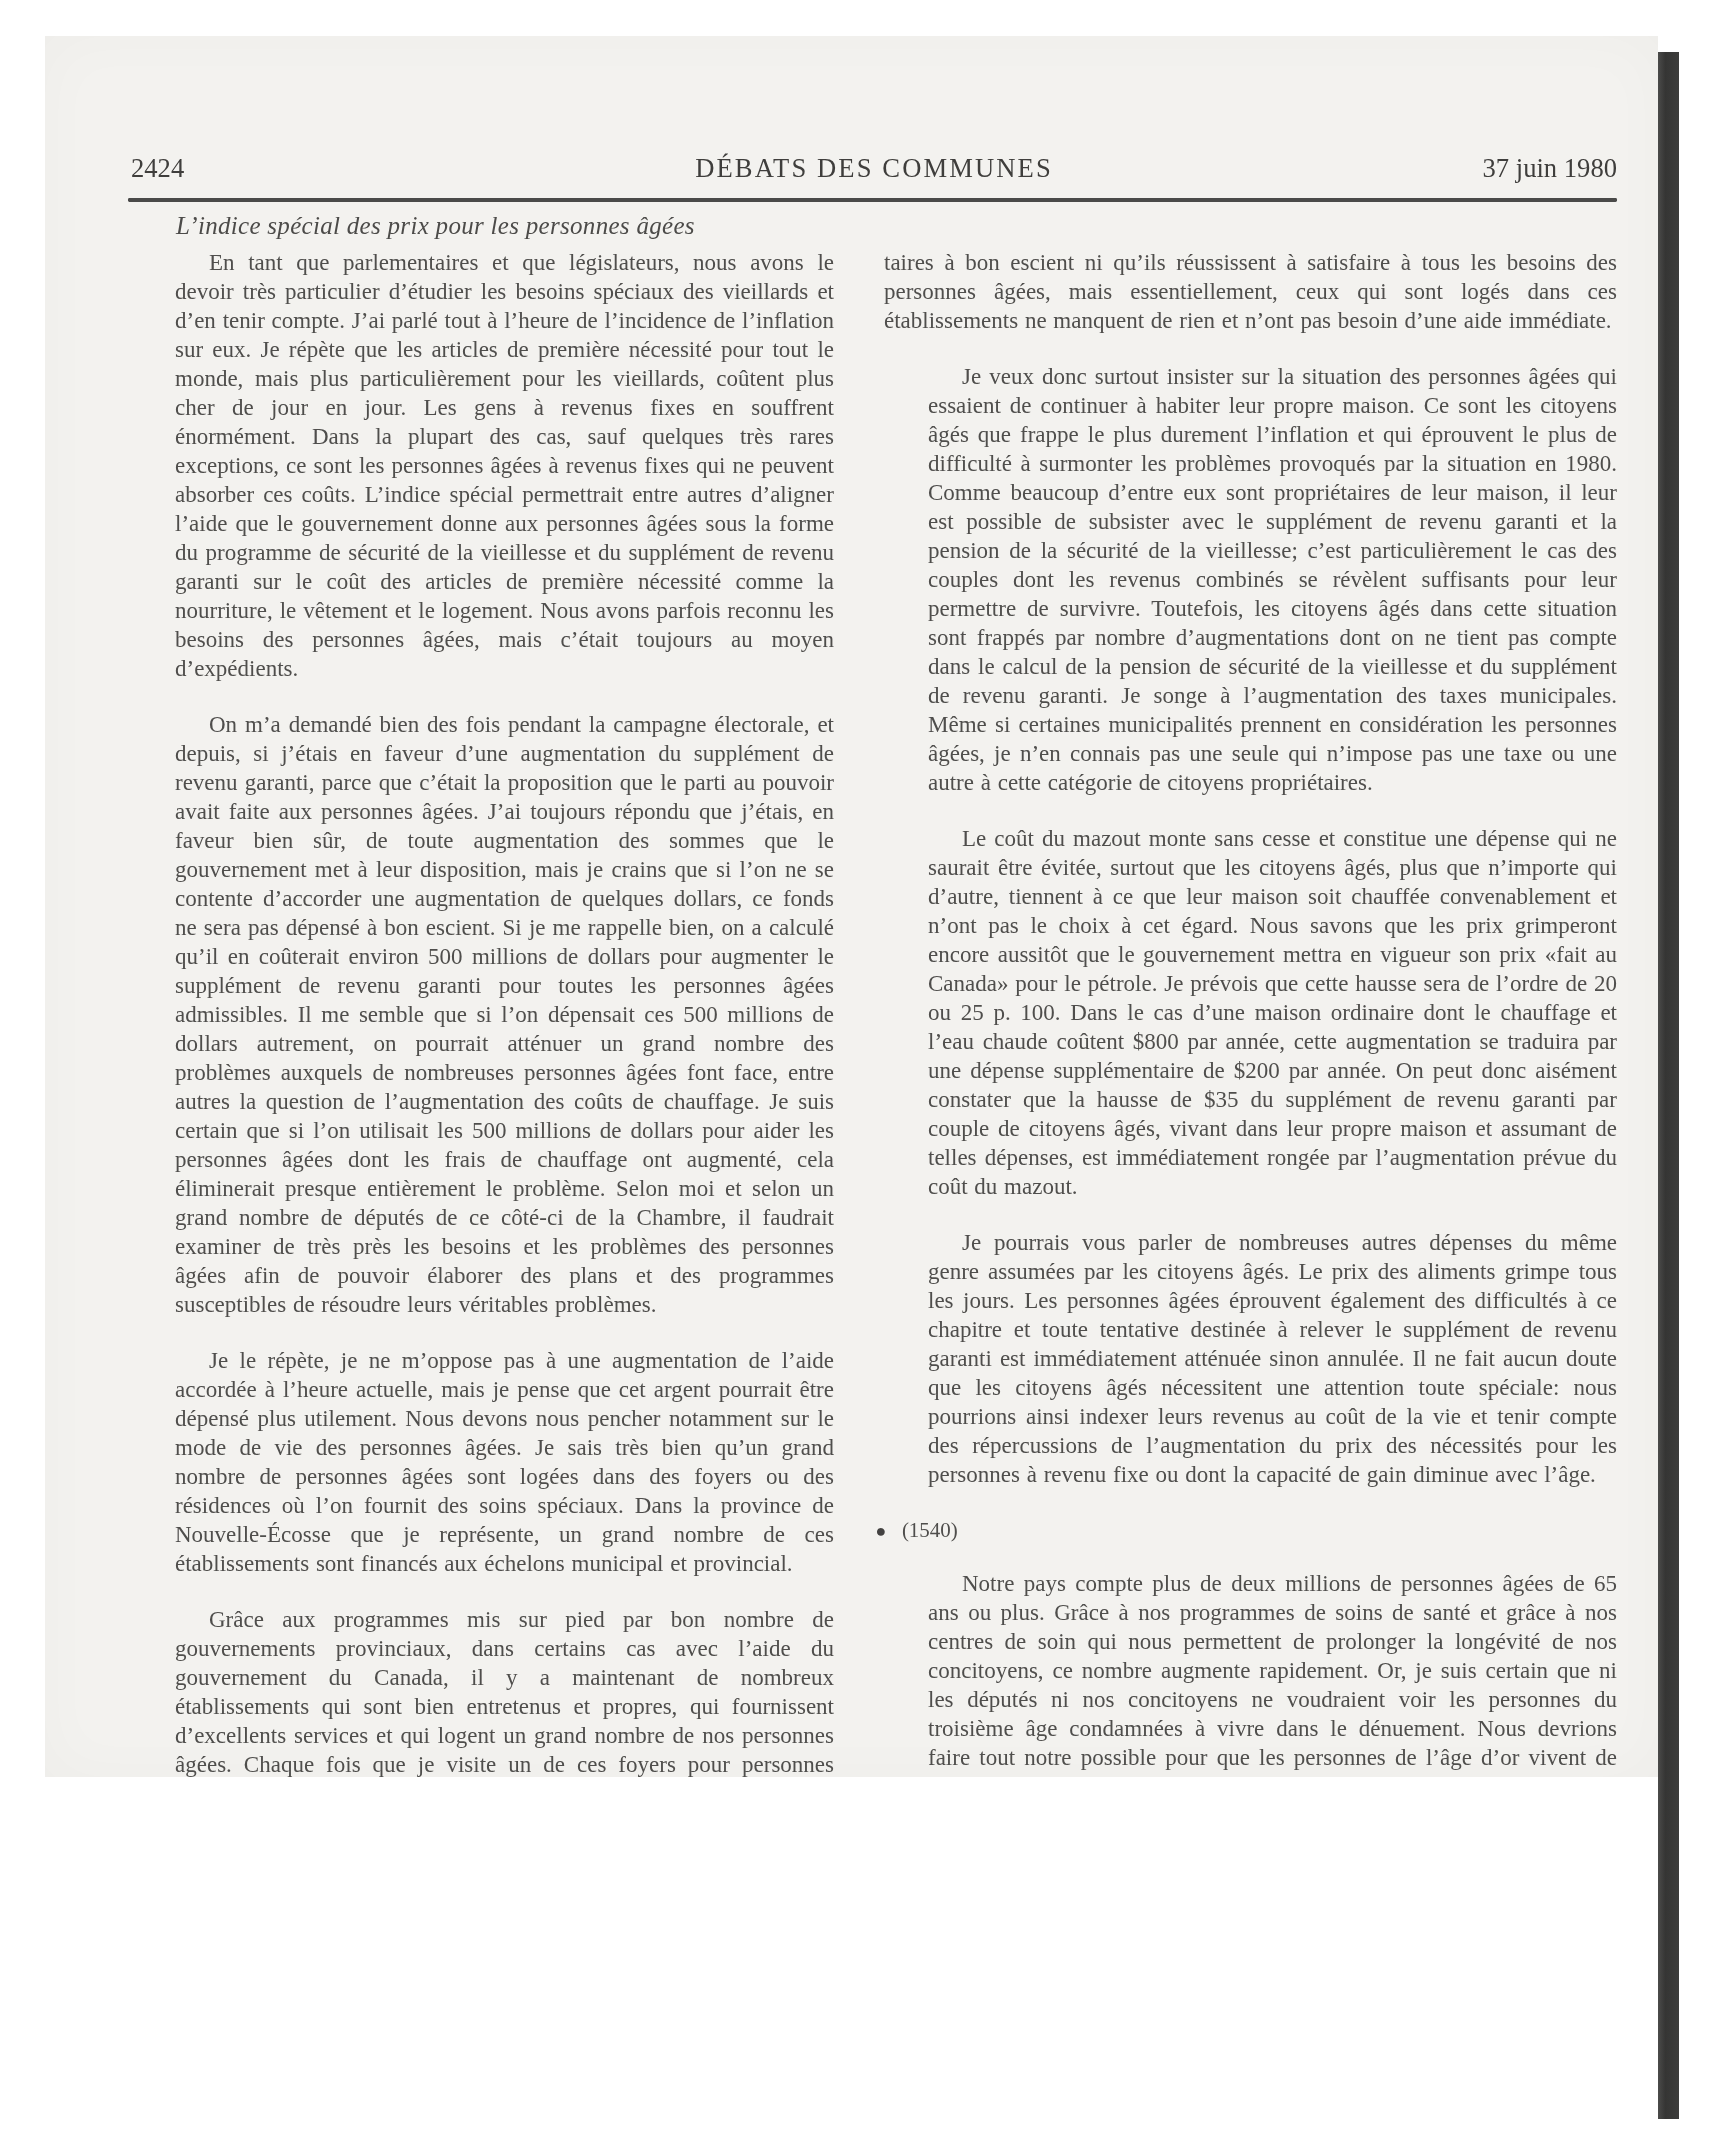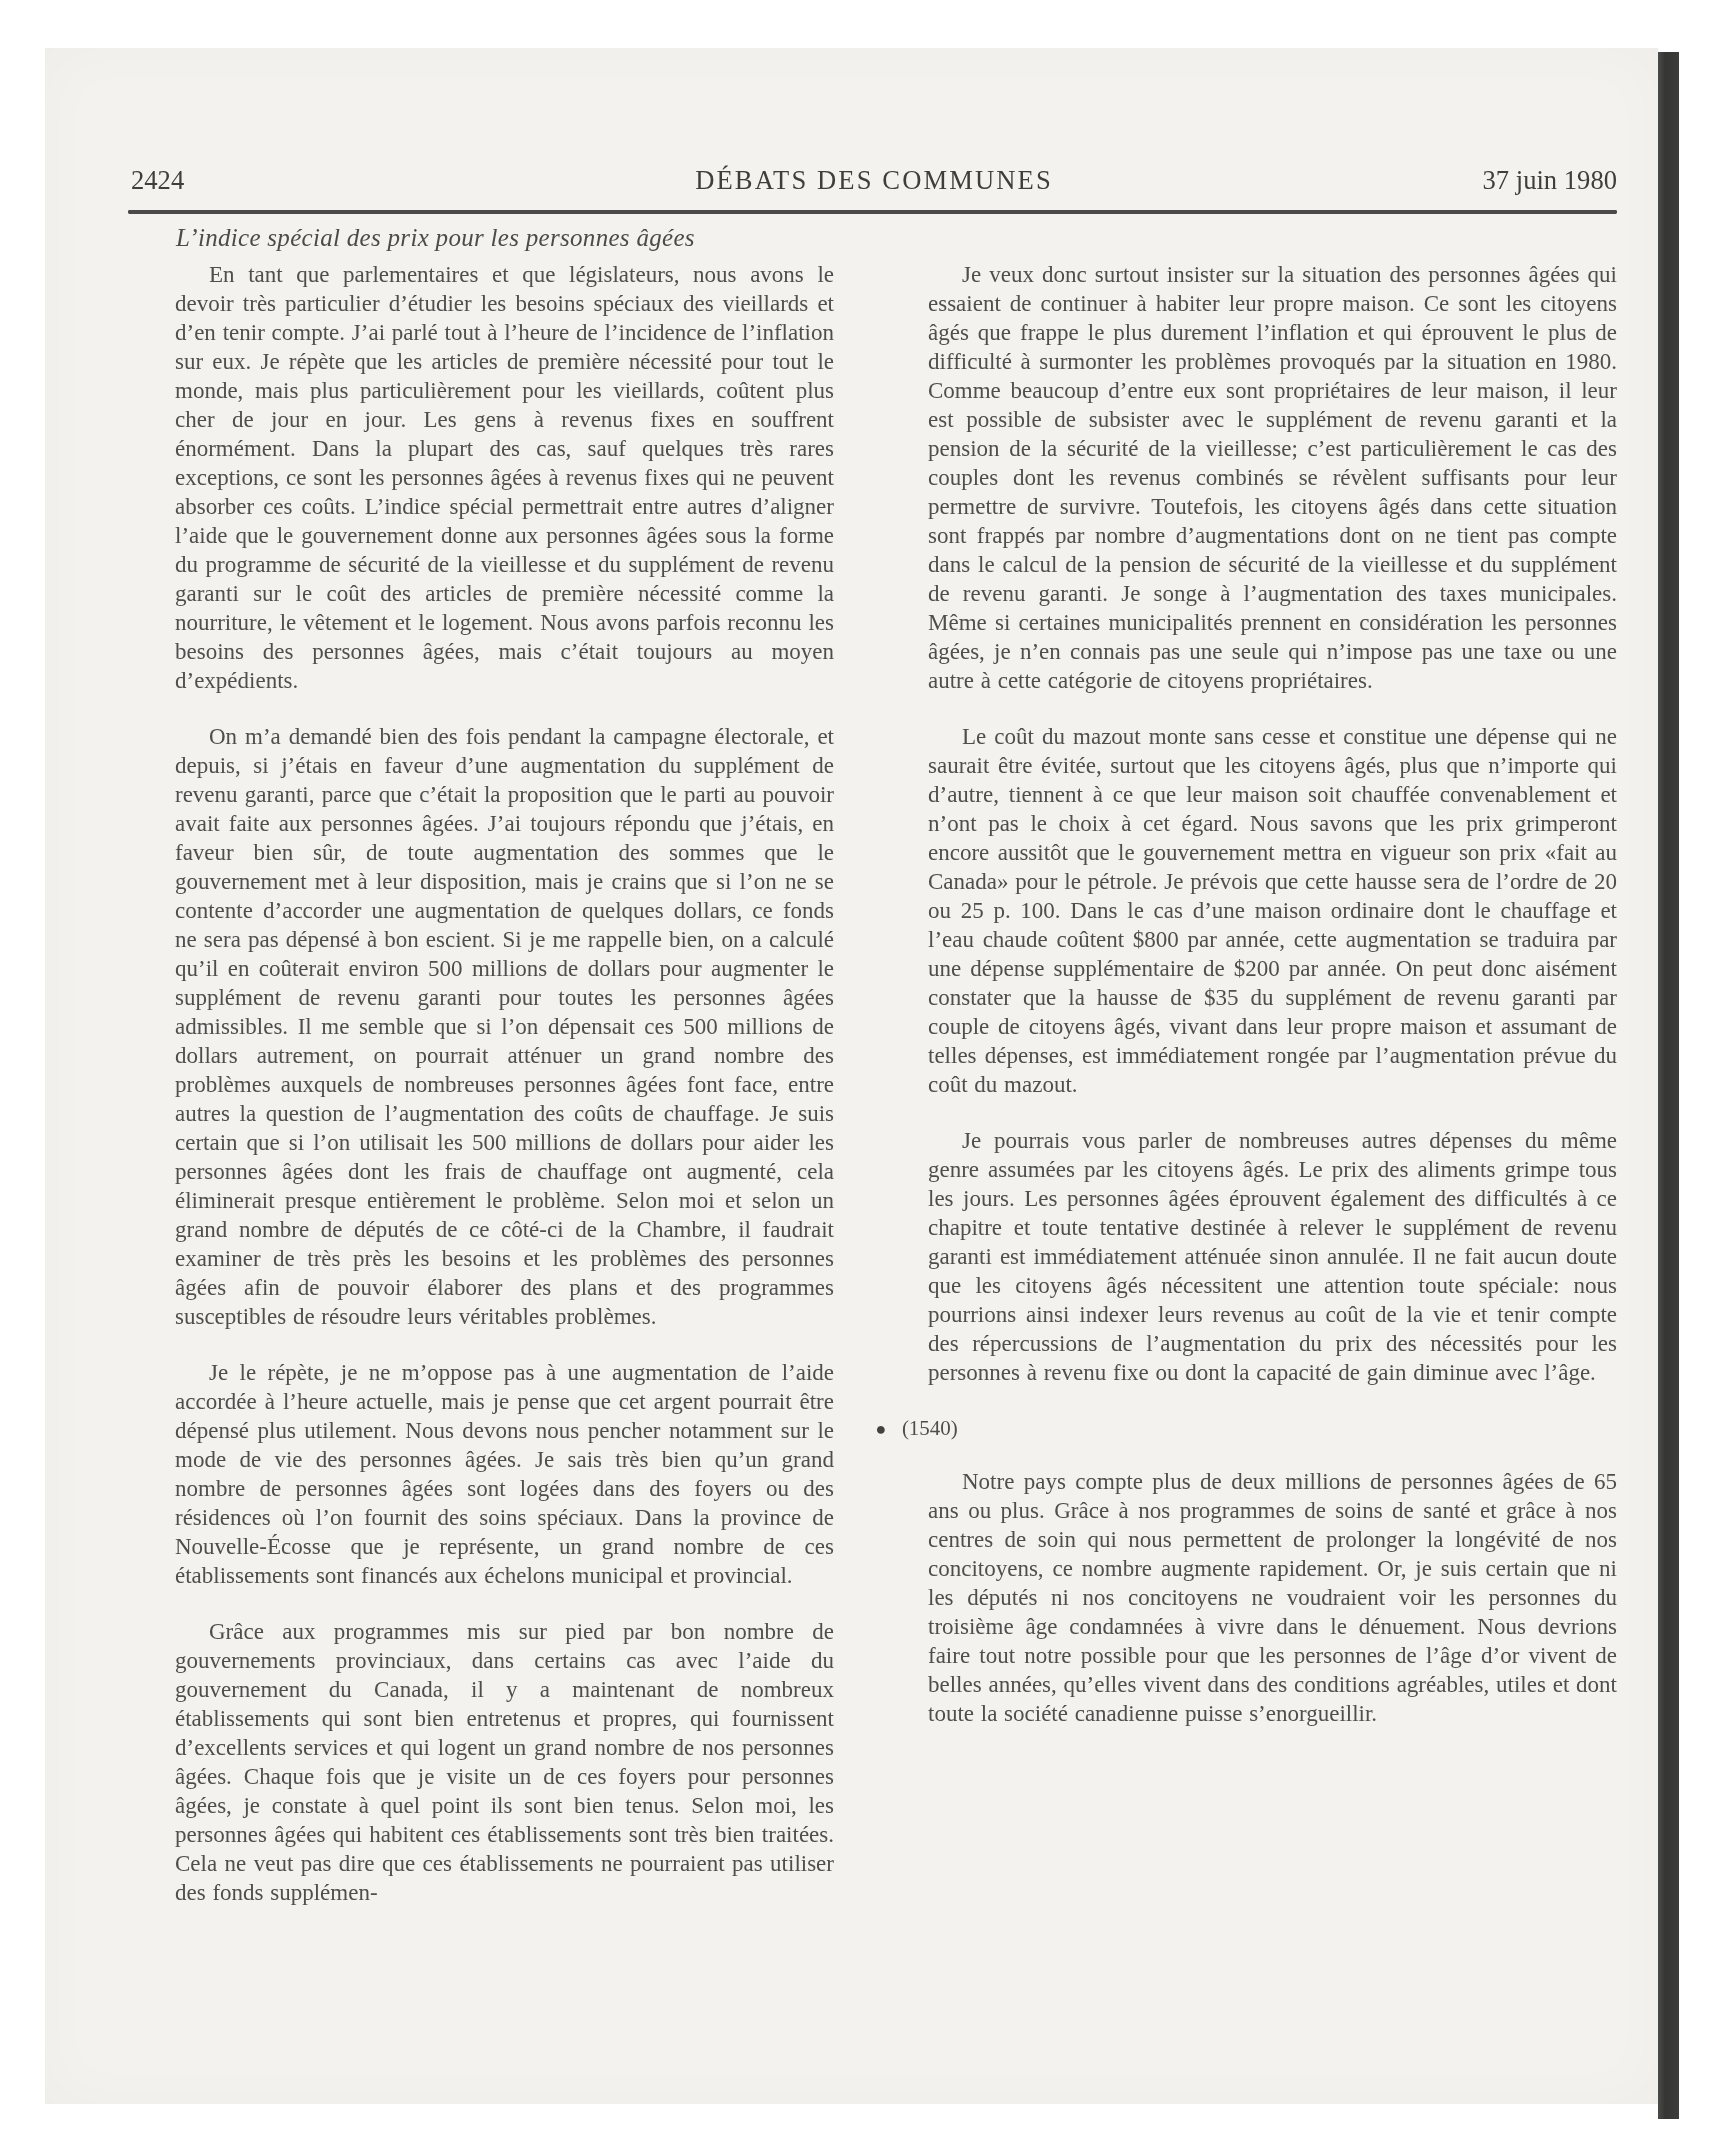--- a/index.html
+++ b/index.html
@@ -11,21 +11,21 @@
     --bg:#ffffff;
   }
   html,body{margin:0;padding:0;}
   body{
     width:1730px;height:2151px;position:relative;
     background:var(--bg);
     font-family:"Liberation Serif", serif;
     -webkit-font-smoothing:antialiased;
   }
   .paper{
-    position:absolute;left:45px;top:48px;width:1613px;height:2056px;
+    position:absolute;left:45px;top:36px;width:1613px;height:1741px;
     background:var(--paper);
     box-shadow:inset 0 0 63px rgba(0,0,0,0.025);
     overflow:hidden;
   }
   .edge-strip{
     position:absolute;left:1658px;top:52px;width:21px;height:2067px;
     background:linear-gradient(to right, #4b4b4a 0%, #353534 35%, #3d3d3c 100%);
   }
   .header-row{
     position:absolute;left:86px;top:117px;width:1486px;height:42px;
@@ -83,20 +83,21 @@
   <div class="section-heading">L’indice spécial des prix pour les personnes âgées</div>
 
   <div class="col col-left">
       <p class="indent">En tant que parlementaires et que législateurs, nous avons le devoir très particulier d’étudier les besoins spéciaux des vieillards et d’en tenir compte. J’ai parlé tout à l’heure de l’incidence de l’inflation sur eux. Je répète que les articles de première nécessité pour tout le monde, mais plus particulièrement pour les vieillards, coûtent plus cher de jour en jour. Les gens à revenus fixes en souffrent énormément. Dans la plupart des cas, sauf quelques très rares exceptions, ce sont les personnes âgées à revenus fixes qui ne peuvent absorber ces coûts. L’indice spécial permettrait entre autres d’aligner l’aide que le gouvernement donne aux personnes âgées sous la forme du programme de sécurité de la vieillesse et du supplément de revenu garanti sur le coût des articles de première nécessité comme la nourriture, le vêtement et le logement. Nous avons parfois reconnu les besoins des personnes âgées, mais c’était toujours au moyen d’expédients.</p>
       <p class="indent">On m’a demandé bien des fois pendant la campagne électorale, et depuis, si j’étais en faveur d’une augmentation du supplément de revenu garanti, parce que c’était la proposition que le parti au pouvoir avait faite aux personnes âgées. J’ai toujours répondu que j’étais, en faveur bien sûr, de toute augmentation des sommes que le gouvernement met à leur disposition, mais je crains que si l’on ne se contente d’accorder une augmentation de quelques dollars, ce fonds ne sera pas dépensé à bon escient. Si je me rappelle bien, on a calculé qu’il en coûterait environ 500 millions de dollars pour augmenter le supplément de revenu garanti pour toutes les personnes âgées admissibles. Il me semble que si l’on dépensait ces 500 millions de dollars autrement, on pourrait atténuer un grand nombre des problèmes auxquels de nombreuses personnes âgées font face, entre autres la question de l’augmentation des coûts de chauffage. Je suis certain que si l’on utilisait les 500 millions de dollars pour aider les personnes âgées dont les frais de chauffage ont augmenté, cela éliminerait presque entièrement le problème. Selon moi et selon un grand nombre de députés de ce côté-ci de la Chambre, il faudrait examiner de très près les besoins et les problèmes des personnes âgées afin de pouvoir élaborer des plans et des programmes susceptibles de résoudre leurs véritables problèmes.</p>
       <p class="indent">Je le répète, je ne m’oppose pas à une augmentation de l’aide accordée à l’heure actuelle, mais je pense que cet argent pourrait être dépensé plus utilement. Nous devons nous pencher notamment sur le mode de vie des personnes âgées. Je sais très bien qu’un grand nombre de personnes âgées sont logées dans des foyers ou des résidences où l’on fournit des soins spéciaux. Dans la province de Nouvelle-Écosse que je représente, un grand nombre de ces établissements sont financés aux échelons municipal et provincial.</p>
       <p class="indent">Grâce aux programmes mis sur pied par bon nombre de gouvernements provinciaux, dans certains cas avec l’aide du gouvernement du Canada, il y a maintenant de nombreux établissements qui sont bien entretenus et propres, qui fournissent d’excellents services et qui logent un grand nombre de nos personnes âgées. Chaque fois que je visite un de ces foyers pour personnes âgées, je constate à quel point ils sont bien tenus. Selon moi, les personnes âgées qui habitent ces établissements sont très bien traitées. Cela ne veut pas dire que ces établissements ne pourraient pas utiliser des fonds supplémen-</p>
     </div>
 
   <div class="col col-right">
+      <p class="noindent">taires à bon escient ni qu’ils réussissent à satisfaire à tous les besoins des personnes âgées, mais essentiellement, ceux qui sont logés dans ces établissements ne manquent de rien et n’ont pas besoin d’une aide immédiate.</p>
       <p class="indent">Je veux donc surtout insister sur la situation des personnes âgées qui essaient de continuer à habiter leur propre maison. Ce sont les citoyens âgés que frappe le plus durement l’inflation et qui éprouvent le plus de difficulté à surmonter les problèmes provoqués par la situation en 1980. Comme beaucoup d’entre eux sont propriétaires de leur maison, il leur est possible de subsister avec le supplément de revenu garanti et la pension de la sécurité de la vieillesse; c’est particulièrement le cas des couples dont les revenus combinés se révèlent suffisants pour leur permettre de survivre. Toutefois, les citoyens âgés dans cette situation sont frappés par nombre d’augmentations dont on ne tient pas compte dans le calcul de la pension de sécurité de la vieillesse et du supplément de revenu garanti. Je songe à l’augmentation des taxes municipales. Même si certaines municipalités prennent en considération les personnes âgées, je n’en connais pas une seule qui n’impose pas une taxe ou une autre à cette catégorie de citoyens propriétaires.</p>
       <p class="indent">Le coût du mazout monte sans cesse et constitue une dépense qui ne saurait être évitée, surtout que les citoyens âgés, plus que n’importe qui d’autre, tiennent à ce que leur maison soit chauffée convenablement et n’ont pas le choix à cet égard. Nous savons que les prix grimperont encore aussitôt que le gouvernement mettra en vigueur son prix «fait au Canada» pour le pétrole. Je prévois que cette hausse sera de l’ordre de 20 ou 25 p. 100. Dans le cas d’une maison ordinaire dont le chauffage et l’eau chaude coûtent $800 par année, cette augmentation se traduira par une dépense supplémentaire de $200 par année. On peut donc aisément constater que la hausse de $35 du supplément de revenu garanti par couple de citoyens âgés, vivant dans leur propre maison et assumant de telles dépenses, est immédiatement rongée par l’augmentation prévue du coût du mazout.</p>
       <p class="indent">Je pourrais vous parler de nombreuses autres dépenses du même genre assumées par les citoyens âgés. Le prix des aliments grimpe tous les jours. Les personnes âgées éprouvent également des difficultés à ce chapitre et toute tentative destinée à relever le supplément de revenu garanti est immédiatement atténuée sinon annulée. Il ne fait aucun doute que les citoyens âgés nécessitent une attention toute spéciale: nous pourrions ainsi indexer leurs revenus au coût de la vie et tenir compte des répercussions de l’augmentation du prix des nécessités pour les personnes à revenu fixe ou dont la capacité de gain diminue avec l’âge.</p>
       <div class="marker">
         <span class="bullet">●</span>
         <span>(1540)</span>
       </div>
       <p class="indent">Notre pays compte plus de deux millions de personnes âgées de 65 ans ou plus. Grâce à nos programmes de soins de santé et grâce à nos centres de soin qui nous permettent de prolonger la longévité de nos concitoyens, ce nombre augmente rapidement. Or, je suis certain que ni les députés ni nos concitoyens ne voudraient voir les personnes du troisième âge condamnées à vivre dans le dénuement. Nous devrions faire tout notre possible pour que les personnes de l’âge d’or vivent de belles années, qu’elles vivent dans des conditions agréables, utiles et dont toute la société canadienne puisse s’enorgueillir.</p>
     </div>
 

